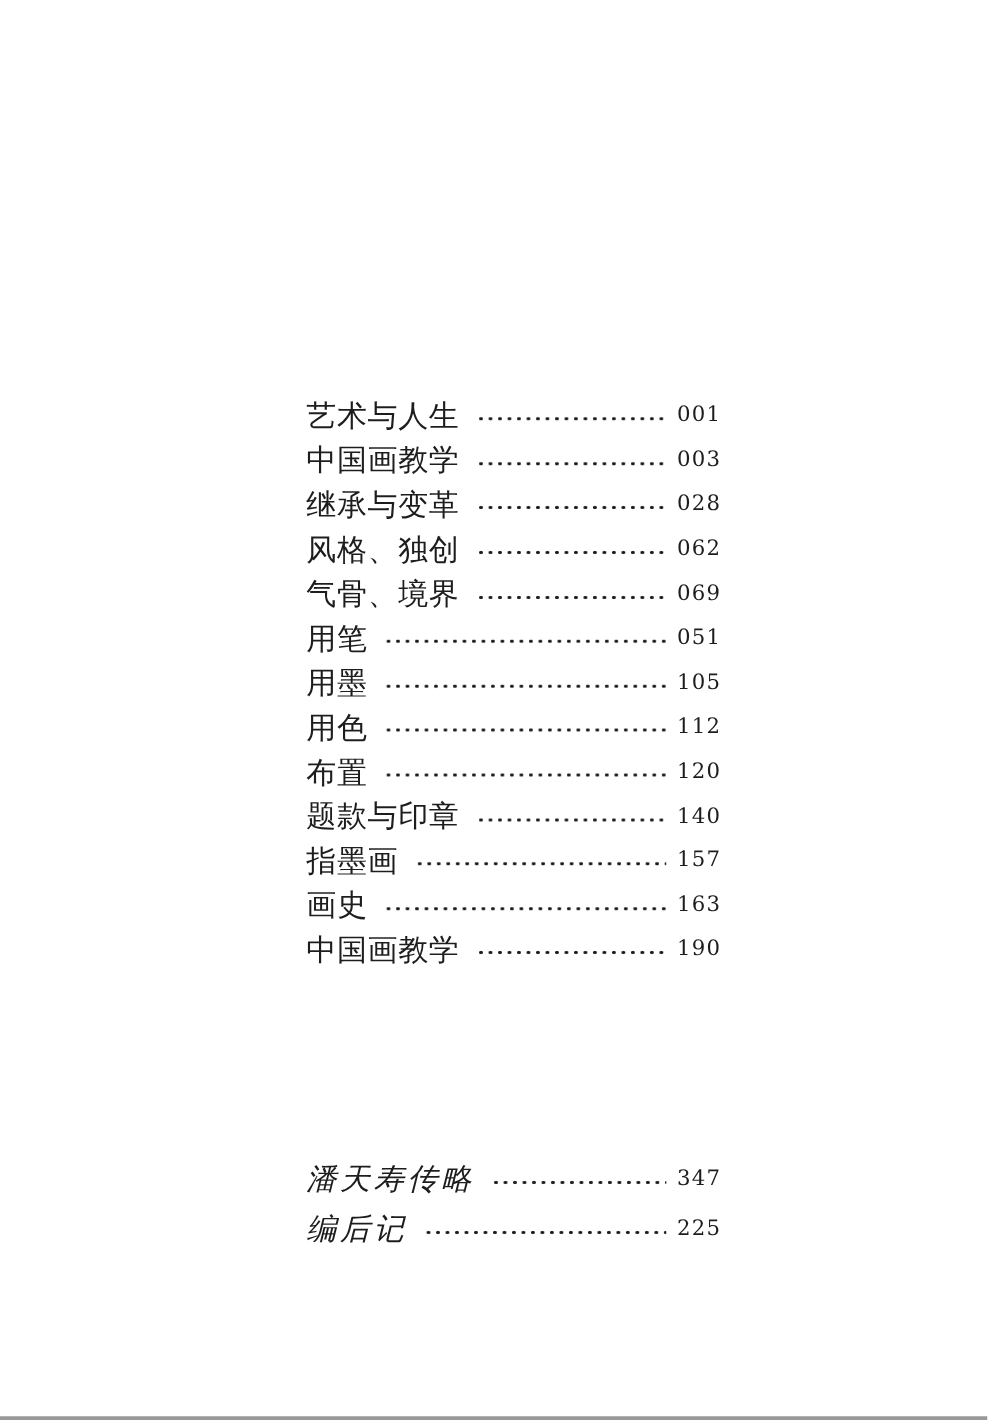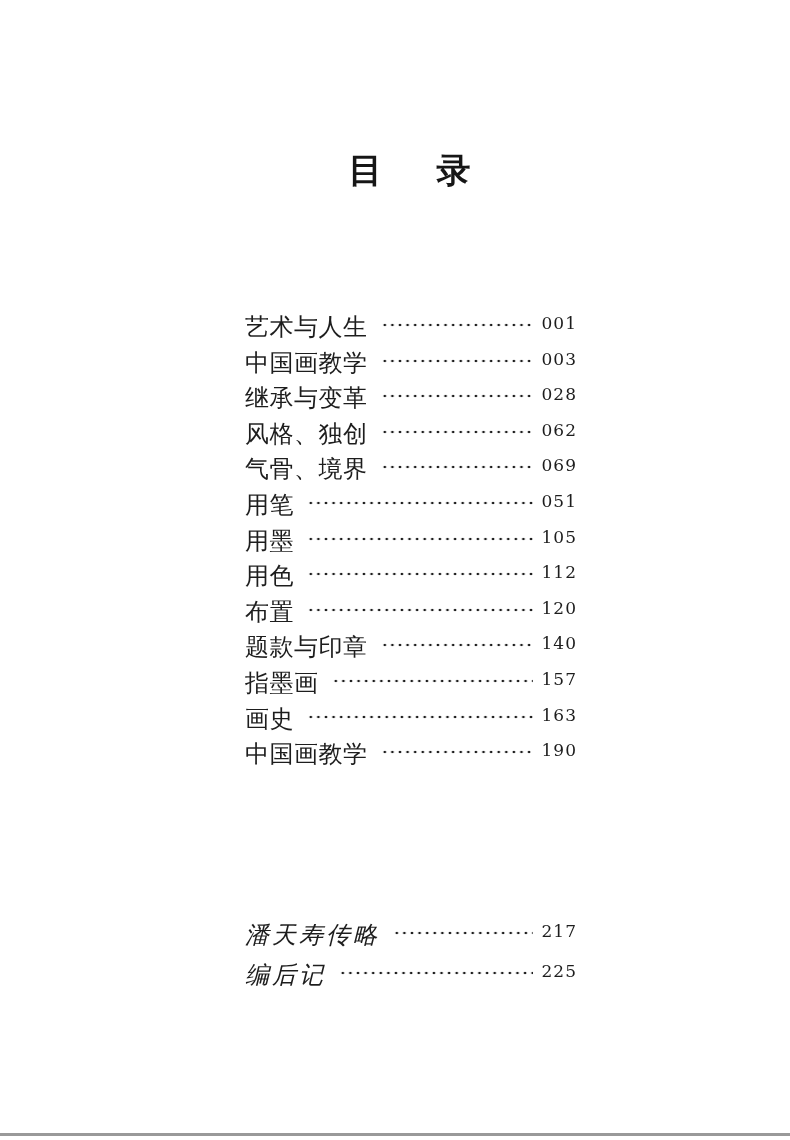--- a/index.html
+++ b/index.html
@@ -41,21 +41,21 @@
   .toc-block {
     position: absolute;
     left: 245px;
     width: 332px;
   }
   .toc-main { top: 315px; }
   .toc-back { top: 875px; margin-top: 48px; }
 
   .toc-row {
     display: flex;
-    align-items: flex-start;
+    align-items: center;
   }
   .toc-main .toc-row { height: 35.6px; }
   .toc-back .toc-row { height: 40px; }
 
   .entry-title {
     font-size: 24px;
     line-height: 1;
     letter-spacing: 0.5px;
     white-space: nowrap;
     color: #1d1d1d;
@@ -88,21 +88,20 @@
     top: 1133px;
     width: 790px;
     height: 3px;
     background: #999999;
   }
 </style>
 </head>
 <body>
 
 <div class="page">
-  <h1 class="toc-title">目 录</h1>
 
   <div class="toc-block toc-main">
       <div class="toc-row">
         <span class="entry-title">艺术与人生</span>
         <span class="dot-leader"></span>
         <span class="entry-page">001</span>
       </div>
       <div class="toc-row">
         <span class="entry-title">中国画教学</span>
         <span class="dot-leader"></span>
@@ -162,21 +161,21 @@
         <span class="entry-title">中国画教学</span>
         <span class="dot-leader"></span>
         <span class="entry-page">190</span>
       </div>
     </div>
 
   <div class="toc-block toc-back">
       <div class="toc-row">
         <span class="entry-title">潘天寿传略</span>
         <span class="dot-leader"></span>
-        <span class="entry-page">217</span>
+        <span class="entry-page">347</span>
       </div>
       <div class="toc-row">
         <span class="entry-title">编后记</span>
         <span class="dot-leader"></span>
         <span class="entry-page">225</span>
       </div>
     </div>
 
   <div class="page-bottom-edge"></div>
 </div>

